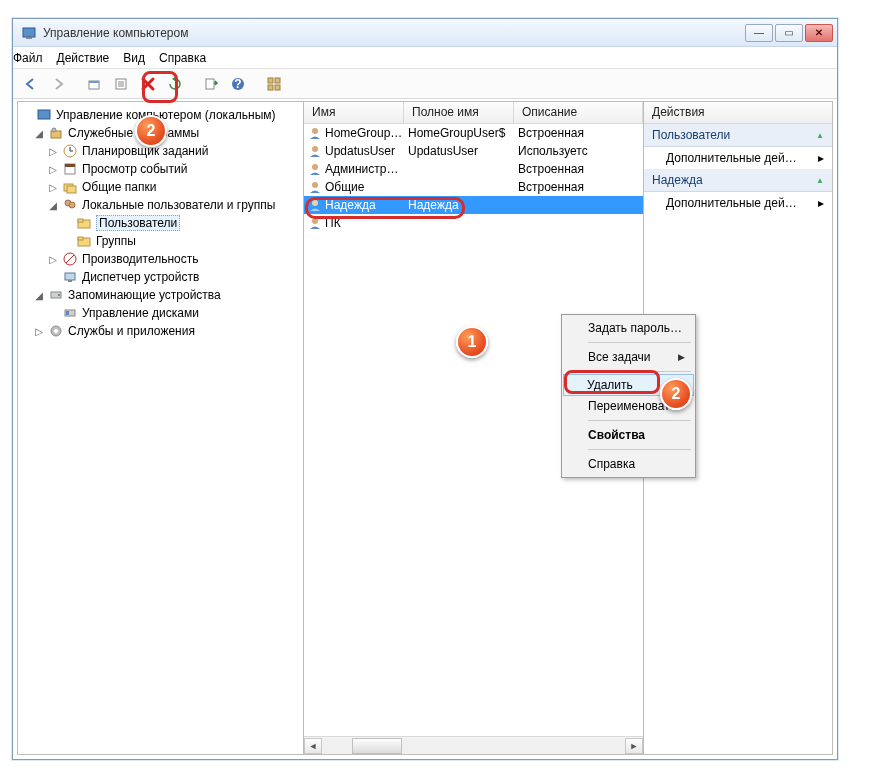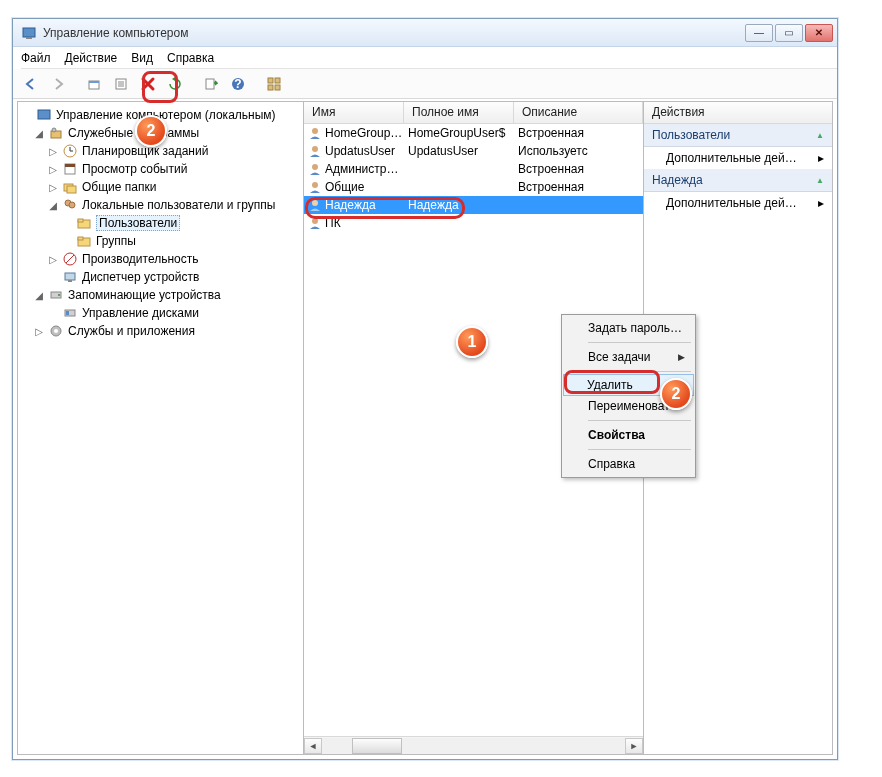--- a/index.html
+++ b/index.html
@@ -17,21 +17,21 @@
   border-bottom: 1px solid #c6d5e8;
 }
 .titlebar .ticon { width:16px; height:16px; display:inline-flex; align-items:center; justify-content:center; }
 .titlebar .title { flex:1; color:#333; }
 .winbtns { display:flex; gap:2px; }
 .winbtn { width:28px; height:18px; border:1px solid #9aa9bd; border-radius:2px;
   background: linear-gradient(#f8fbff,#e0e9f5); display:flex; align-items:center; justify-content:center;
   font-size:10px; color:#334; cursor:pointer; }
 .winbtn.close { background: linear-gradient(#f7b9b7,#e2736e); border-color:#c85651; color:#5a0d0a; font-weight:bold; }
 
-.menubar { height:22px; display:flex; align-items:center; gap:14px; padding:0 0; border-bottom:1px solid #e3e3e3;margin-left:8px; }
+.menubar { height:22px; display:flex; align-items:center; gap:14px; padding:0 0; border-bottom:1px solid #e3e3e3; }
 .menubar span { cursor:default; }
 
 .toolbar { height:30px; display:flex; align-items:center; gap:3px; padding:0 6px; border-bottom:1px solid #d9d9d9; background:#fbfbfb; }
 .tbtn { width:24px; height:24px; border:1px solid transparent; border-radius:2px;
   display:inline-flex; align-items:center; justify-content:center; font-size:12px; cursor:pointer; }
 .tbtn.sep { width:6px; border:0; cursor:default; }
 .tbtn.x-highlight { position:relative; }
 .x-frame { position:absolute; left:129px; top:52px; width:36px; height:32px; border:3px solid #d62c2c; border-radius:8px; pointer-events:none; z-index:60; }
 
 .client { position:absolute; left:4px; right:4px; top:82px; bottom:4px; border:1px solid #bcbcbc; display:flex; }

